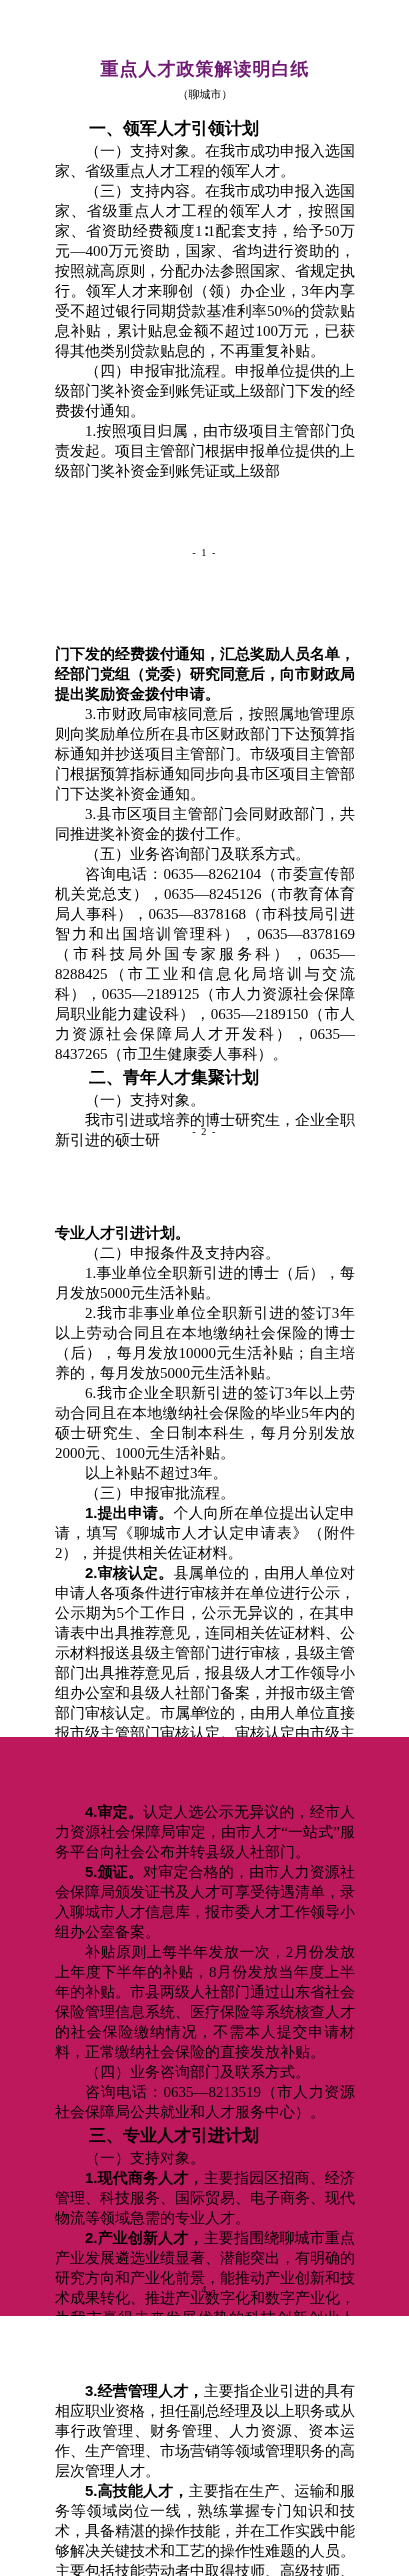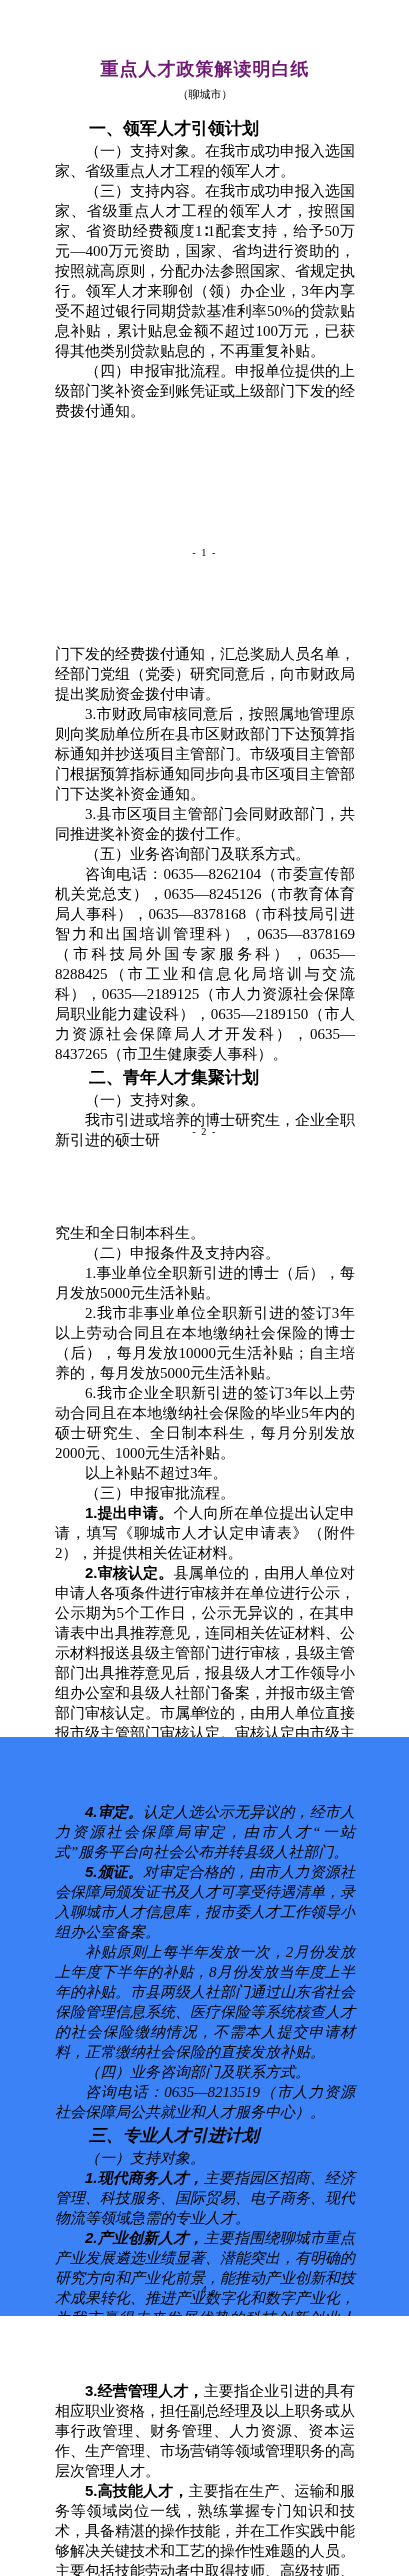--- a/index.html
+++ b/index.html
@@ -34,21 +34,21 @@
     margin:4.1px 0 2.1px 0;
     font-family:"Liberation Sans","DejaVu Sans",sans-serif;
   }
   .para{
     font-size:15px;
     line-height:20px;
     text-align:justify;
     text-indent:2em;
     margin:0;
   }
-  .para.cont{text-indent:0;}
+  .para.cont{text-indent:0;font-weight:bold;}
   .para b{
     font-family:"Liberation Sans","DejaVu Sans",sans-serif;
     font-weight:700;
   }
   .page-number{
     position:absolute;
     left:0;right:0;
     bottom:20.6px;
     text-align:center;
     font-size:10.3px;
@@ -59,47 +59,48 @@
 <body>
 
 <div class="doc">
     <div class="page" style="background: rgb(255, 255, 255);">
       <div class="doc-title" style="color: #701a75;">重点人才政策解读明白纸</div>
       <div class="doc-subtitle">（聊城市）</div>
       <div class="section-heading">一、领军人才引领计划</div>
       <p class="para">（一）支持对象。在我市成功申报入选国家、省级重点人才工程的领军人才。</p>
       <p class="para">（三）支持内容。在我市成功申报入选国家、省级重点人才工程的领军人才，按照国家、省资助经费额度1∶1配套支持，给予50万元—400万元资助，国家、省均进行资助的，按照就高原则，分配办法参照国家、省规定执行。领军人才来聊创（领）办企业，3年内享受不超过银行同期贷款基准利率50%的贷款贴息补贴，累计贴息金额不超过100万元，已获得其他类别贷款贴息的，不再重复补贴。</p>
       <p class="para">（四）申报审批流程。申报单位提供的上级部门奖补资金到账凭证或上级部门下发的经费拨付通知。</p>
+      <p class="para">1.按照项目归属，由市级项目主管部门负责发起。项目主管部门根据申报单位提供的上级部门奖补资金到账凭证或上级部</p>
       <div class="page-number">- 1 -</div>
     </div>
     <div class="page" style="background: rgb(255, 255, 255);">
       <p class="para cont">门下发的经费拨付通知，汇总奖励人员名单，经部门党组（党委）研究同意后，向市财政局提出奖励资金拨付申请。</p>
       <p class="para">3.市财政局审核同意后，按照属地管理原则向奖励单位所在县市区财政部门下达预算指标通知并抄送项目主管部门。市级项目主管部门根据预算指标通知同步向县市区项目主管部门下达奖补资金通知。</p>
       <p class="para">3.县市区项目主管部门会同财政部门，共同推进奖补资金的拨付工作。</p>
       <p class="para">（五）业务咨询部门及联系方式。</p>
       <p class="para">咨询电话：0635—8262104（市委宣传部机关党总支），0635—8245126（市教育体育局人事科），0635—8378168（市科技局引进智力和出国培训管理科），0635—8378169（市科技局外国专家服务科），0635—8288425（市工业和信息化局培训与交流科），0635—2189125（市人力资源社会保障局职业能力建设科），0635—2189150（市人力资源社会保障局人才开发科），0635—8437265（市卫生健康委人事科）。</p>
       <div class="section-heading">二、青年人才集聚计划</div>
       <p class="para">（一）支持对象。</p>
       <p class="para">我市引进或培养的博士研究生，企业全职新引进的硕士研</p>
       <div class="page-number">- 2 -</div>
     </div>
     <div class="page" style="background: rgb(255, 255, 255);">
-      <p class="para cont">究生和全日制本科生。</p>
+      <p class="para cont">专业人才引进计划。</p>
       <p class="para">（二）申报条件及支持内容。</p>
       <p class="para">1.事业单位全职新引进的博士（后），每月发放5000元生活补贴。</p>
       <p class="para">2.我市非事业单位全职新引进的签订3年以上劳动合同且在本地缴纳社会保险的博士（后），每月发放10000元生活补贴；自主培养的，每月发放5000元生活补贴。</p>
       <p class="para">6.我市企业全职新引进的签订3年以上劳动合同且在本地缴纳社会保险的毕业5年内的硕士研究生、全日制本科生，每月分别发放2000元、1000元生活补贴。</p>
       <p class="para">以上补贴不超过3年。</p>
       <p class="para">（三）申报审批流程。</p>
       <p class="para"><b>1.提出申请。</b>个人向所在单位提出认定申请，填写《聊城市人才认定申请表》（附件2），并提供相关佐证材料。</p>
       <p class="para"><b>2.审核认定。</b>县属单位的，由用人单位对申请人各项条件进行审核并在单位进行公示，公示期为5个工作日，公示无异议的，在其申请表中出具推荐意见，连同相关佐证材料、公示材料报送县级主管部门进行审核，县级主管部门出具推荐意见后，报县级人才工作领导小组办公室和县级人社部门备案，并报市级主管部门审核认定。市属单位的，由用人单位直接报市级主管部门审核认定。审核认定由市级主管部门组织力量或委托第三方机构进行。认定人选名单由市级主管部门报市人才“一站式”服务平台。</p>
       <p class="para"><b>3.公示。</b>市人才“一站式”服务平台对认定人选名单审核后，在有关媒体向社会公示，公示期为5个工作日。</p>
       <div class="page-number">- 3 -</div>
     </div>
-    <div class="page" style="background: #3b82f6; font-style: italic;">
+    <div class="page" style="background: #be185d;">
       <p class="para"><b>4.审定。</b>认定人选公示无异议的，经市人力资源社会保障局审定，由市人才“一站式”服务平台向社会公布并转县级人社部门。</p>
       <p class="para"><b>5.颁证。</b>对审定合格的，由市人力资源社会保障局颁发证书及人才可享受待遇清单，录入聊城市人才信息库，报市委人才工作领导小组办公室备案。</p>
       <p class="para">补贴原则上每半年发放一次，2月份发放上年度下半年的补贴，8月份发放当年度上半年的补贴。市县两级人社部门通过山东省社会保险管理信息系统、医疗保险等系统核查人才的社会保险缴纳情况，不需本人提交申请材料，正常缴纳社会保险的直接发放补贴。</p>
       <p class="para">（四）业务咨询部门及联系方式。</p>
       <p class="para">咨询电话：0635—8213519（市人力资源社会保障局公共就业和人才服务中心）。</p>
       <div class="section-heading">三、专业人才引进计划</div>
       <p class="para">（一）支持对象。</p>
       <p class="para"><b>1.现代商务人才，</b>主要指园区招商、经济管理、科技服务、国际贸易、电子商务、现代物流等领域急需的专业人才。</p>
       <p class="para"><b>2.产业创新人才，</b>主要指围绕聊城市重点产业发展遴选业绩显著、潜能突出，有明确的研究方向和产业化前景，能推动产业创新和技术成果转化、推进产业数字化和数字产业化，为我市赢得未来发展优势的科技创新创业人才。</p>
       <div class="page-number">- 4 -</div>

